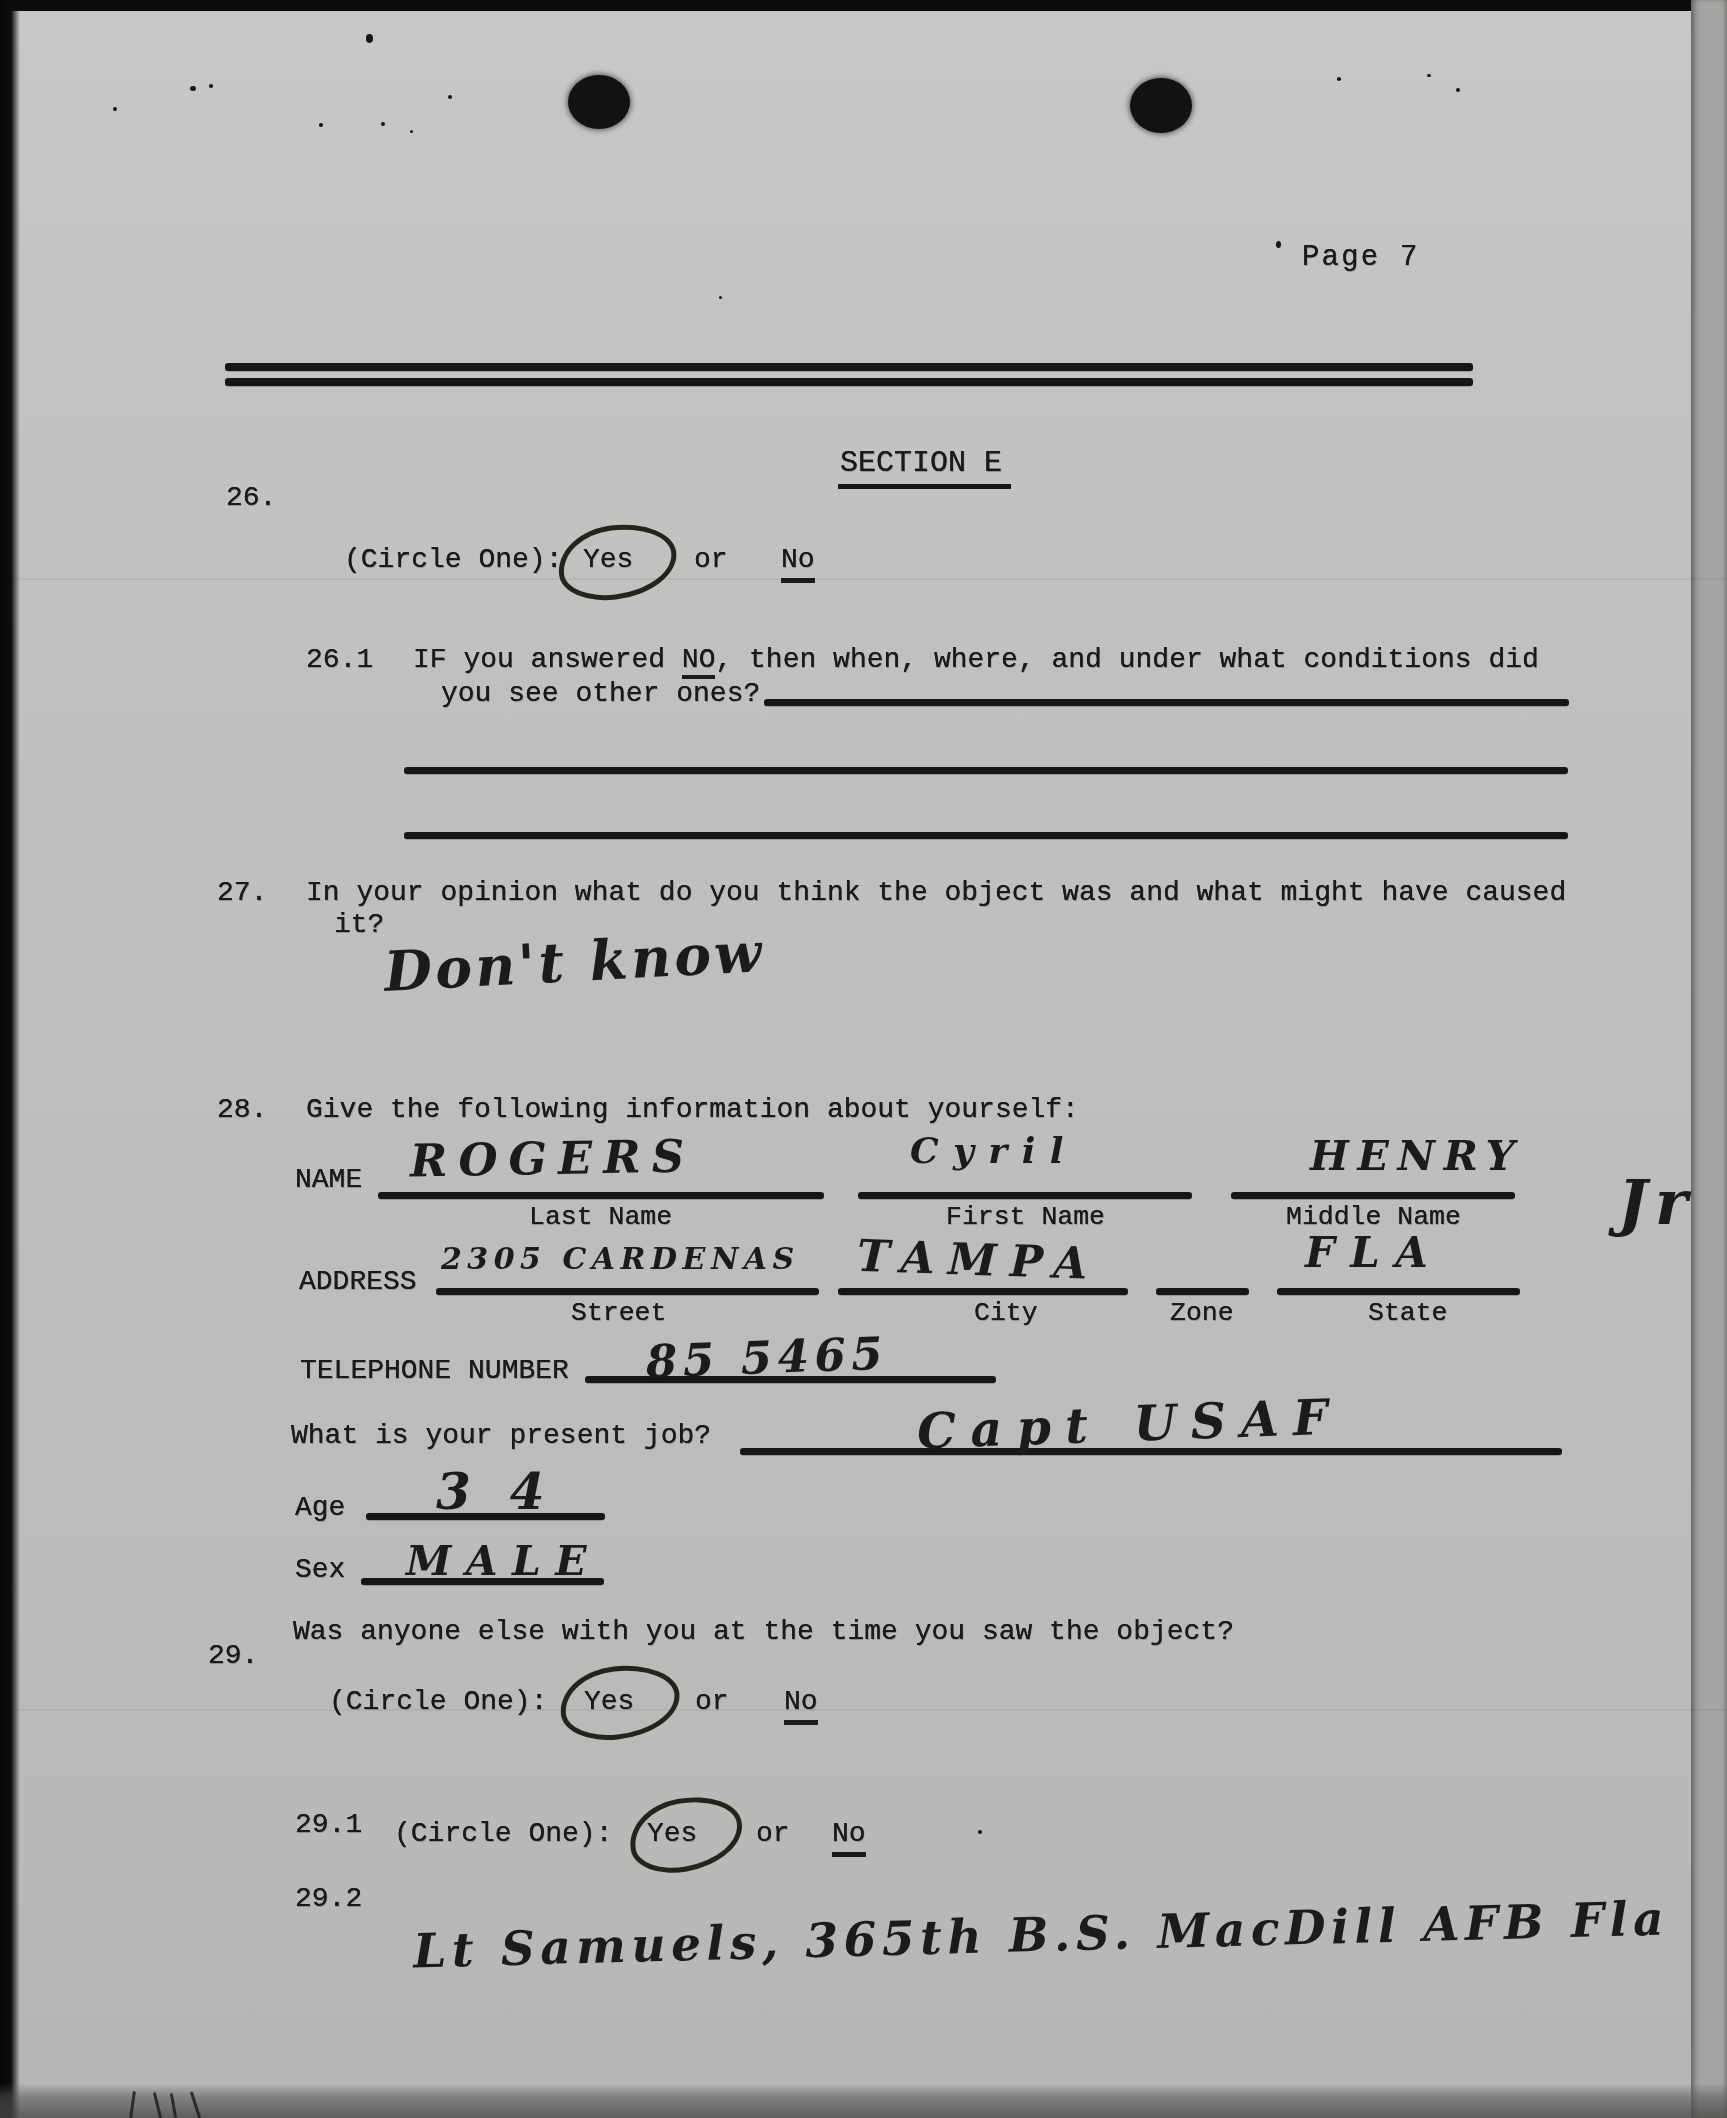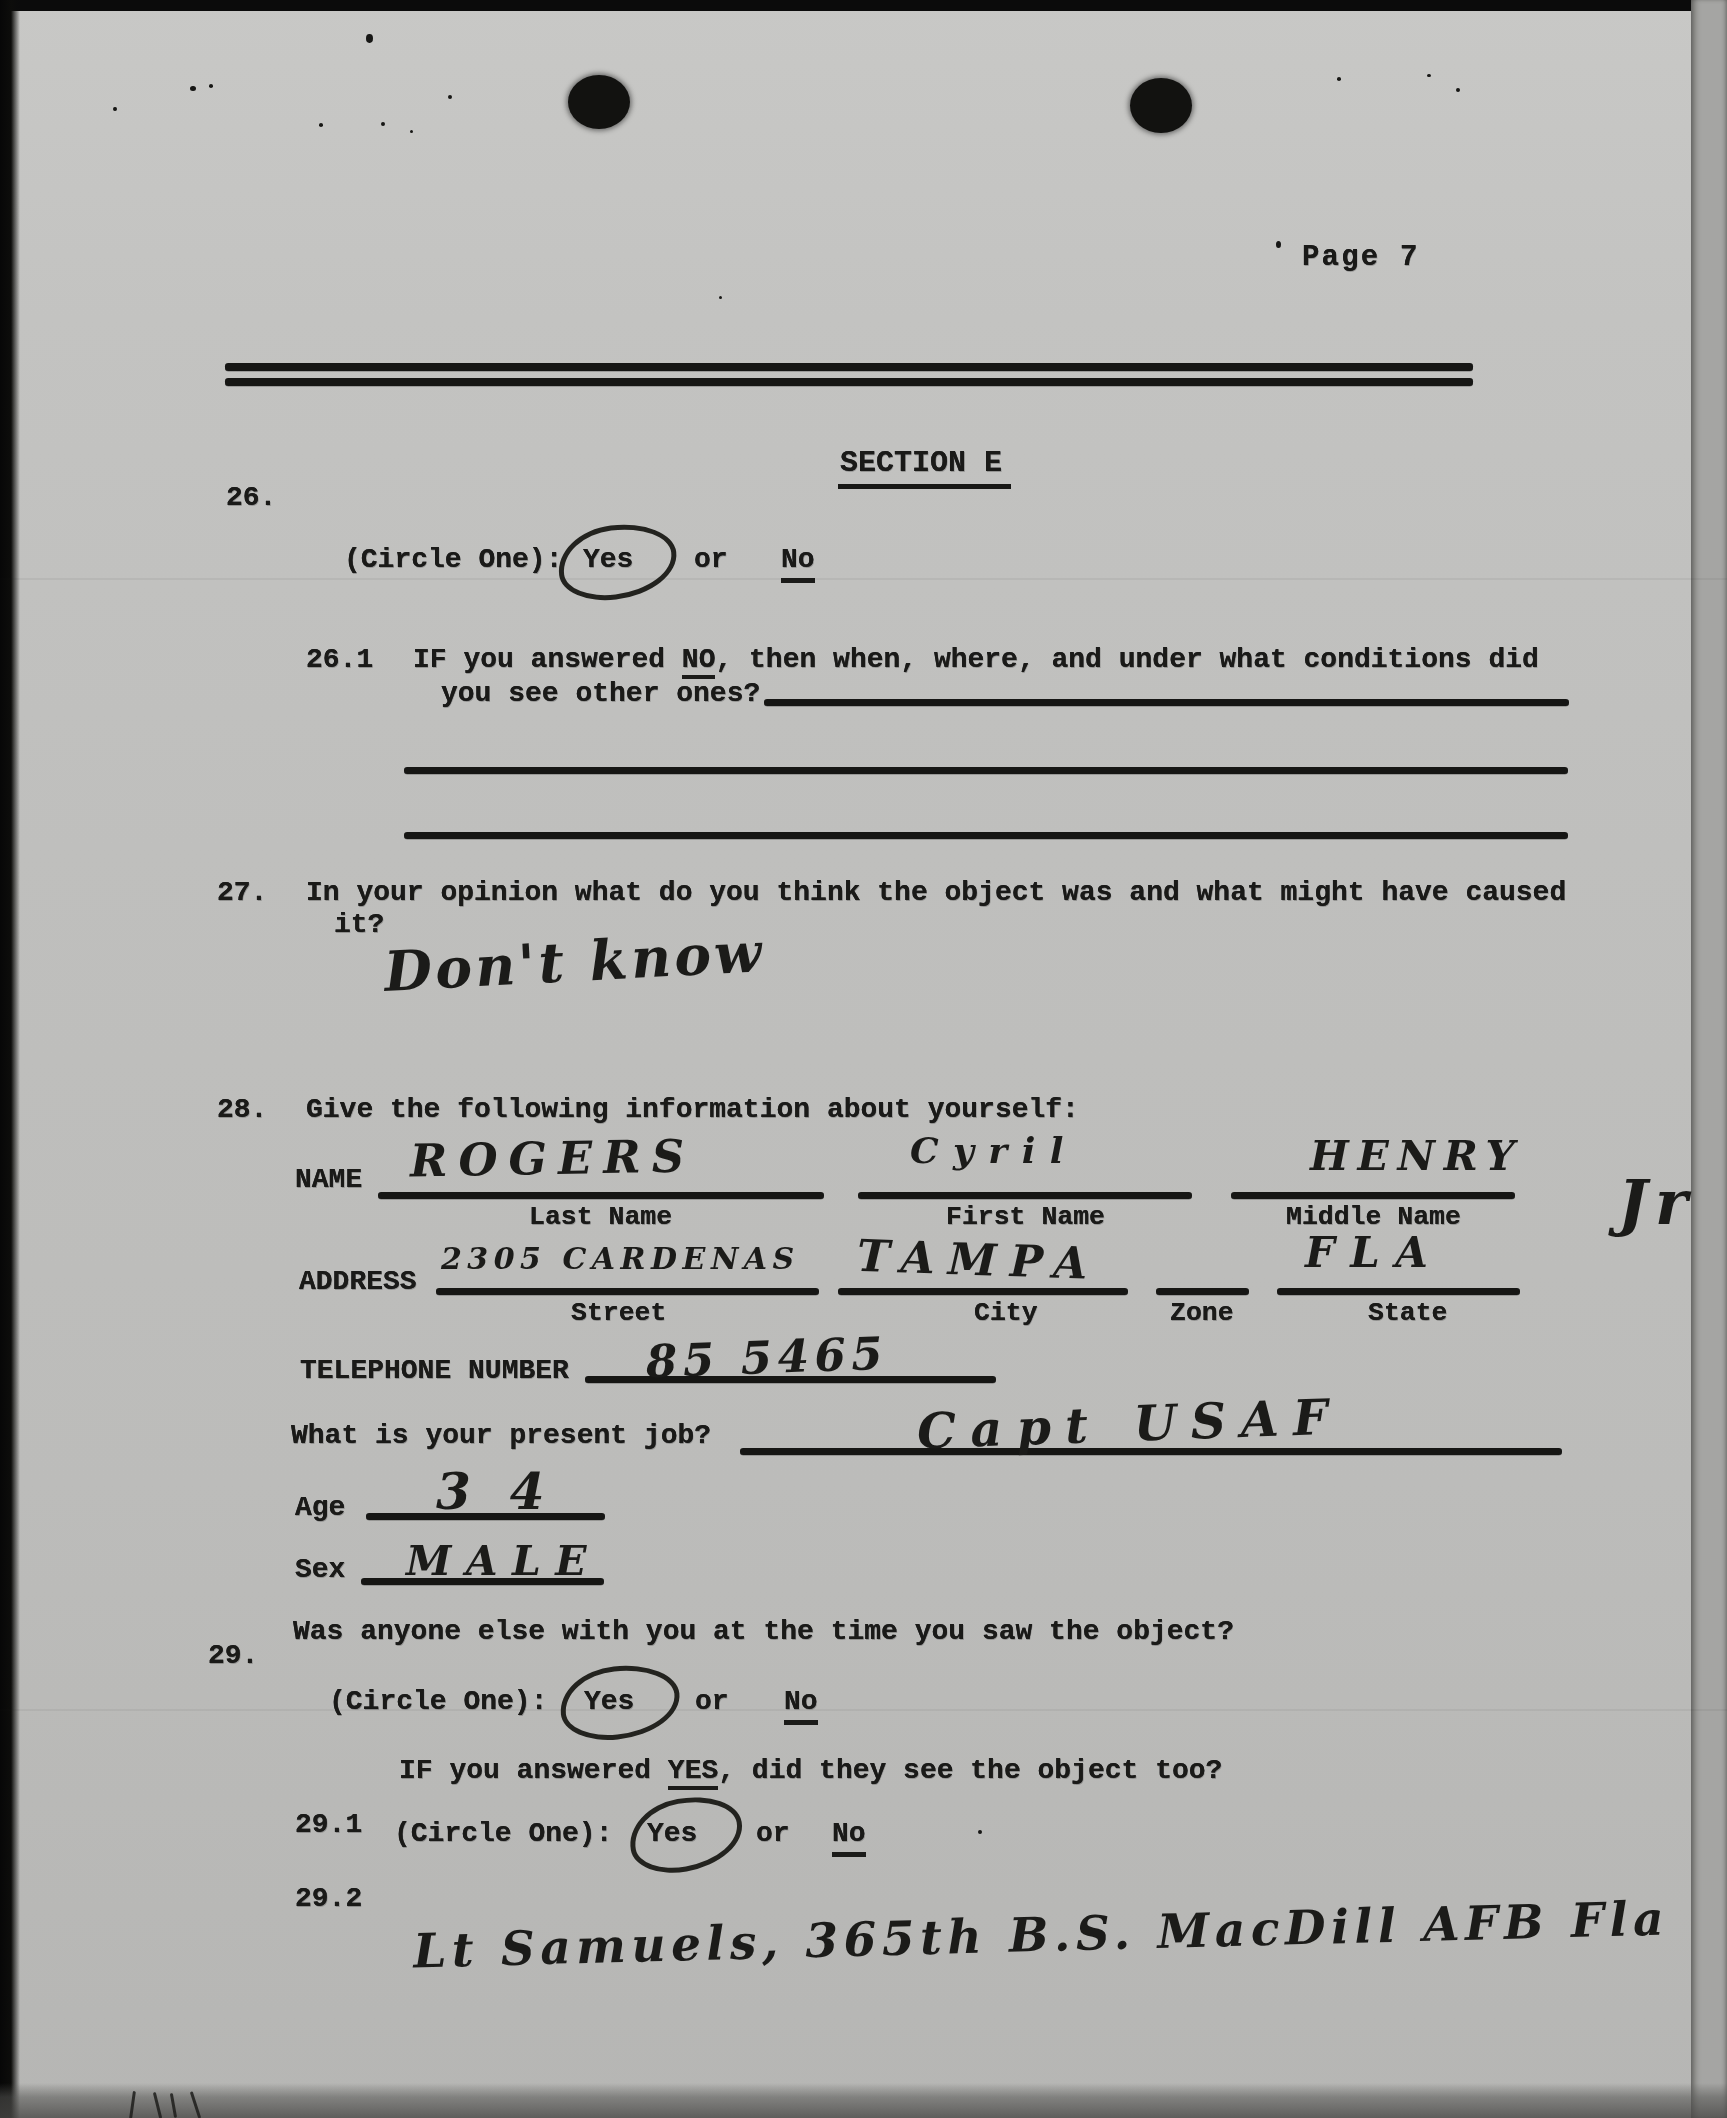--- a/index.html
+++ b/index.html
@@ -1,18 +1,18 @@
 <!DOCTYPE html>
 <html style="font-size:8.8px"><head>
 <meta charset="utf-8">
 <style>
   html,body{margin:0;padding:0;background:#989896;}
   .page{position:relative;width:1728px;height:2119px;overflow:hidden;
         background:linear-gradient(180deg,#c8c8c6 0%,#c3c3c1 15%,#bfbfbd 40%,#bcbcba 70%,#b6b6b4 100%);}
-  .tw{position:absolute;font-family:"Liberation Mono",monospace;font-weight:700;color:#1a1a18;
+  .tw{position:absolute;font-family:"Liberation Mono",monospace;font-weight:400;color:#1a1a18;
       font-size:28px;line-height:1.15;white-space:pre;
       text-shadow:0 0 0.6px #26262a,0.6px 0.6px 0 rgba(30,30,30,0.28);}
   .tw-sm{font-size:26.5px;}
   .tw-lg{font-size:29px;}
   .hw{position:absolute;font-family:"DejaVu Serif",serif;font-style:italic;font-weight:700;
       color:#1b1b19;white-space:pre;line-height:1;}
   .line{position:absolute;background:#161614;border-radius:3.3px;box-shadow:0 0.6px 0.6px rgba(20,20,20,.45);}
   .uw{border-bottom:4.4px solid #1b1b19;}
   .ub{display:inline-block;border-bottom:5px solid #1b1b19;padding-bottom:2.2px;}
   .circle{position:absolute;border:5px solid #23231f;border-radius:48% 52% 55% 45% / 58% 46% 54% 42%;}
@@ -140,21 +140,20 @@
   <div class="tw" style="left:208px;top:1616px;margin-top:24px;">29.</div>
   <div class="tw" style="left:293px;top:1616px;">Was anyone else with you at the time you saw the object?</div>
 
   <div class="tw" style="left:329px;top:1686px;">(Circle One):</div>
   <div class="tw" style="left:584px;top:1686px;">Yes</div>
   <div class="circle" style="left:560px;top:1666px;width:110px;height:63px;transform:rotate(-6deg);"></div>
   <div class="tw" style="left:695px;top:1686px;">or</div>
   <div class="tw" style="left:784px;top:1686px;"><span class="ub">No</span></div>
 
   <div class="tw" style="left:295px;top:1809px;text-align:center;">29.1</div>
-  <div class="tw" style="left:399px;top:1755px;"><span>IF you answered </span><span class="uw">YES</span><span>, did they see the object too?</span></div>
 
   <div class="tw" style="left:394px;top:1818px;">(Circle One):</div>
   <div class="tw" style="left:647px;top:1818px;">Yes</div>
   <div class="circle" style="left:629px;top:1798px;width:104px;height:63px;transform:rotate(-10deg);"></div>
   <div class="tw" style="left:756px;top:1818px;">or</div>
   <div class="tw" style="left:832px;top:1818px;"><span class="ub">No</span></div>
 
   <div class="tw" style="left:295px;top:1883px;">29.2</div>
   <div class="hw" style="left:413px;top:1911px;font-size:47px;letter-spacing:5.5px;transform:rotate(-1.5deg);">Lt Samuels, 365th B.S. MacDill AFB Fla</div>
 

